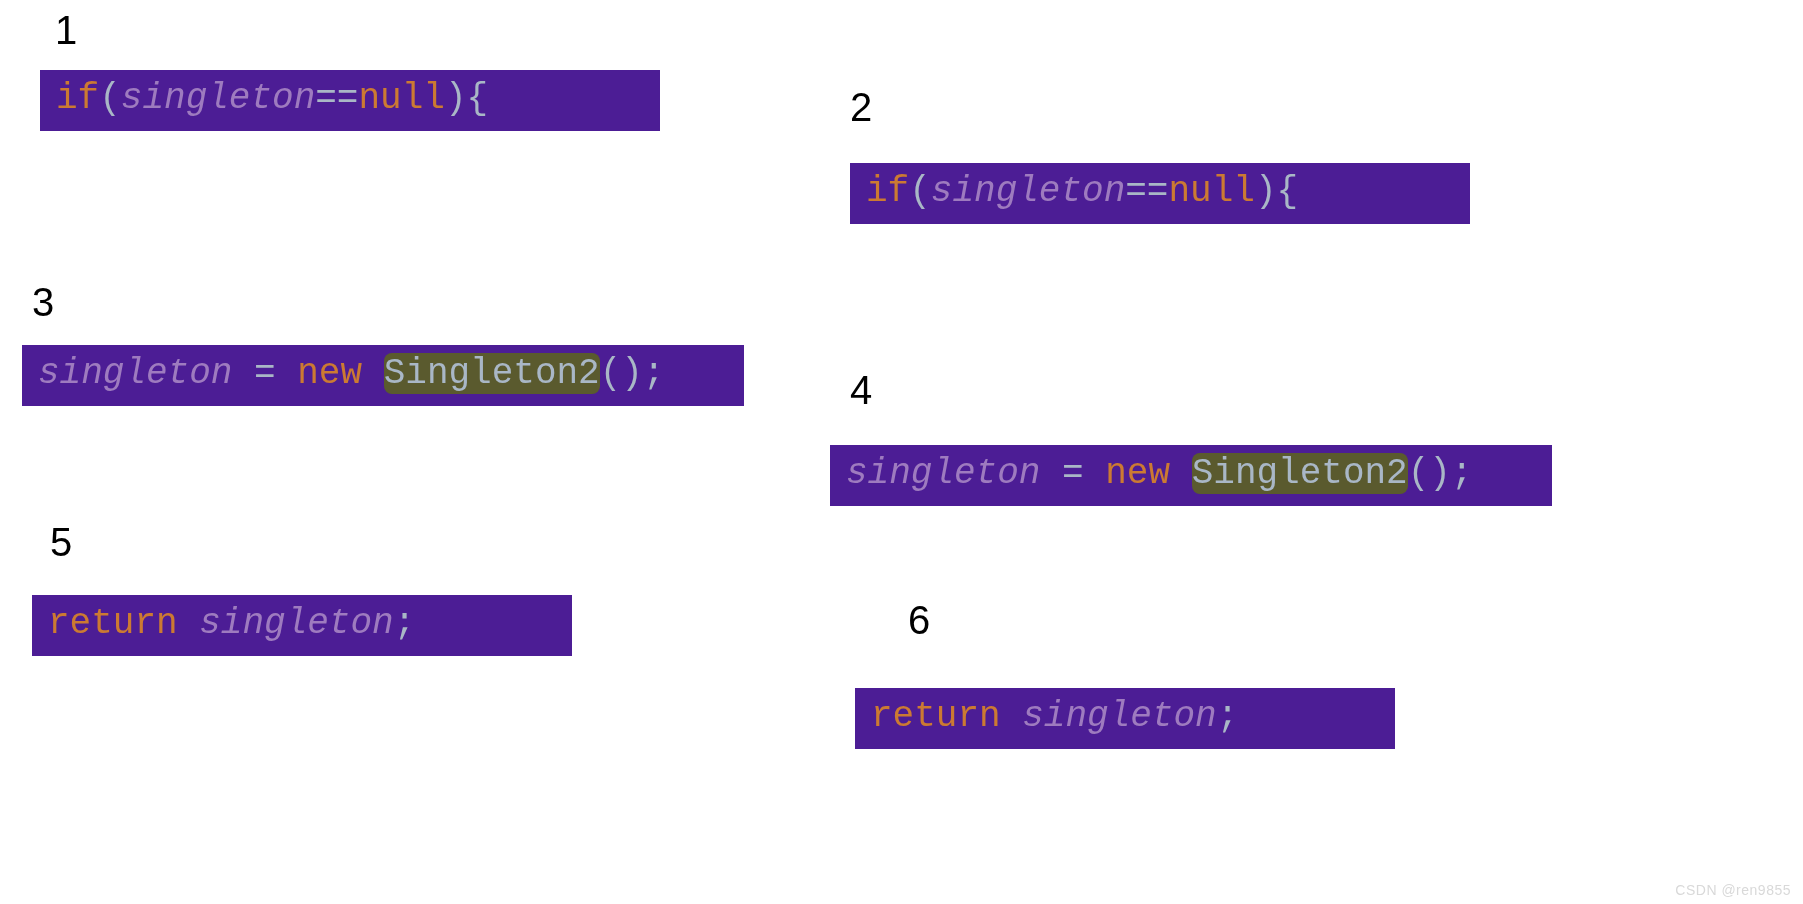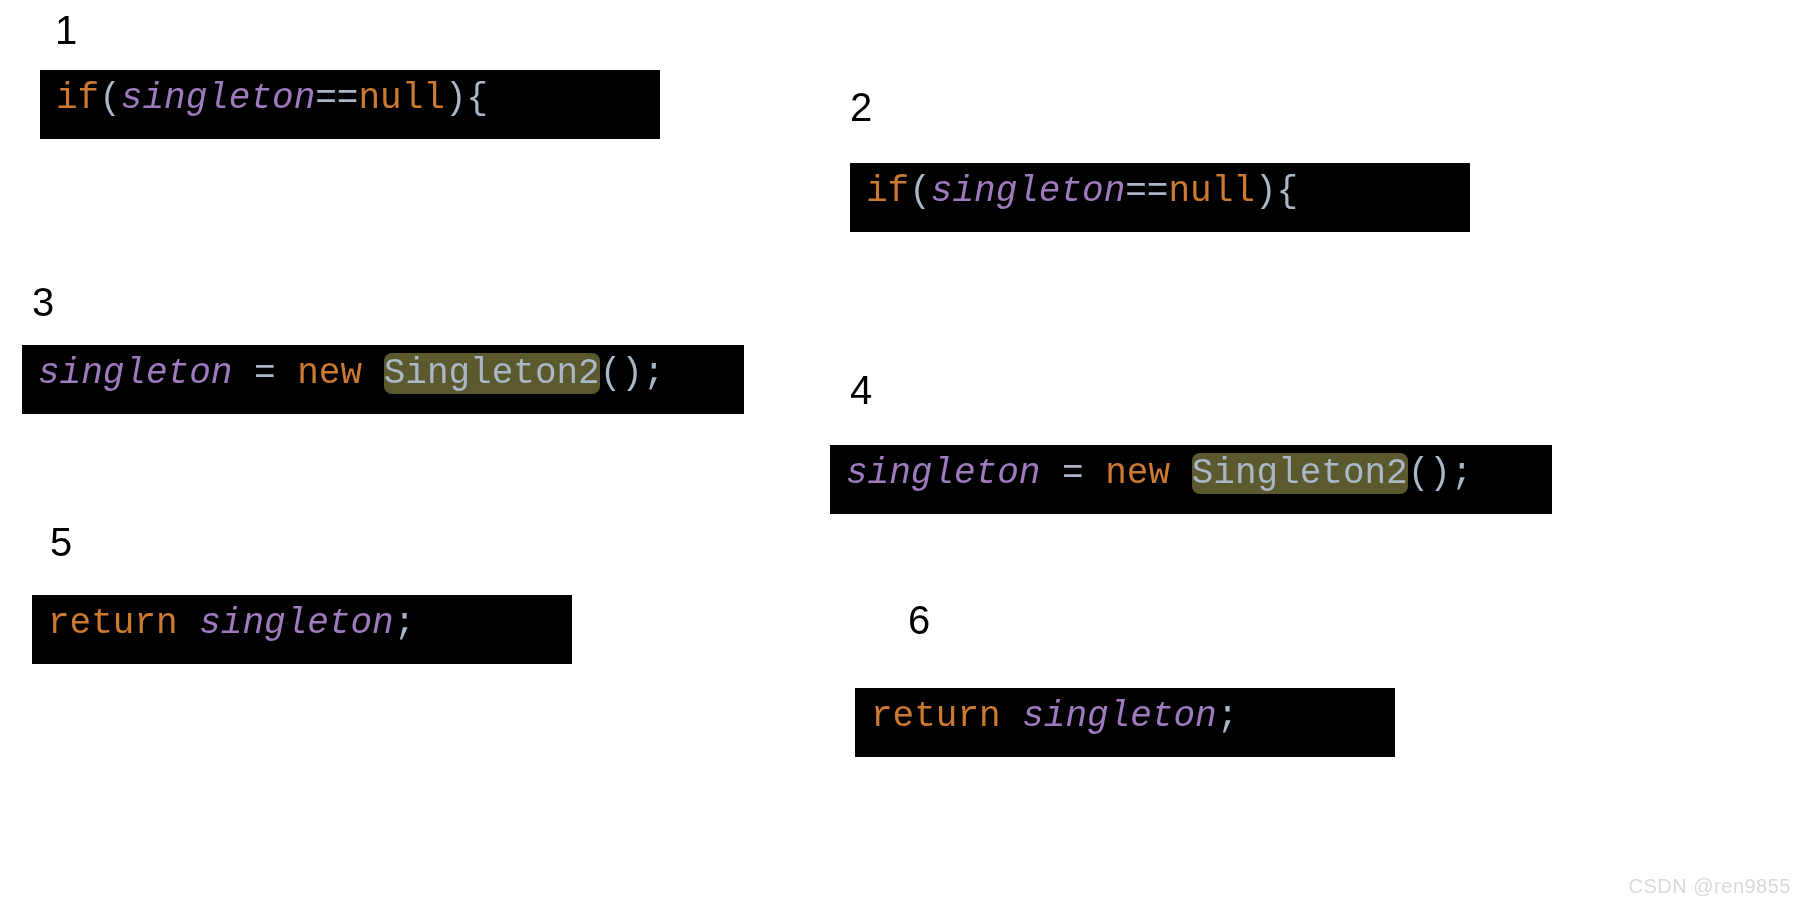--- a/index.html
+++ b/index.html
@@ -14,42 +14,42 @@
     overflow: hidden;
   }
   .step-label {
     position: absolute;
     font-size: 40px;
     color: #000000;
     font-weight: 400;
   }
   .code-box {
     position: absolute;
-    background: #000000;
-    padding: 6px 16px 16px 16px;
+    background: #4c1d95;
+    padding: 6px 16px 8px 16px;
     display: inline-block;
   }
   .code-box .code {
     font-family: "Consolas", "Menlo", "Courier New", monospace;
     font-size: 36px;
     white-space: pre;
     line-height: 1.3;
   }
   .tok-keyword { color: #cc7a32; }   
   .tok-var     { color: #9e7bbf; font-style: italic; } 
   .tok-punct   { color: #a9b7c6; }   
   .tok-null    { color: #cc7a32; }   
   .tok-class   { color: #a9b7c6; }   
   .hl          { background: #5a5a2e; border-radius: 8px; }
   .watermark {
     position: absolute;
     right: 12px;
     bottom: 6px;
     color: #d9d9d9;
-    font-size: 20px;
+    font-size: 14px;
     letter-spacing: 0.5px;
     font-family: Arial, sans-serif;
     margin-left: 30px;
   }
 </style>
 </head>
 <body>
 
 <div class="step-label" style="left:55px; top:8px;">1</div>
 

